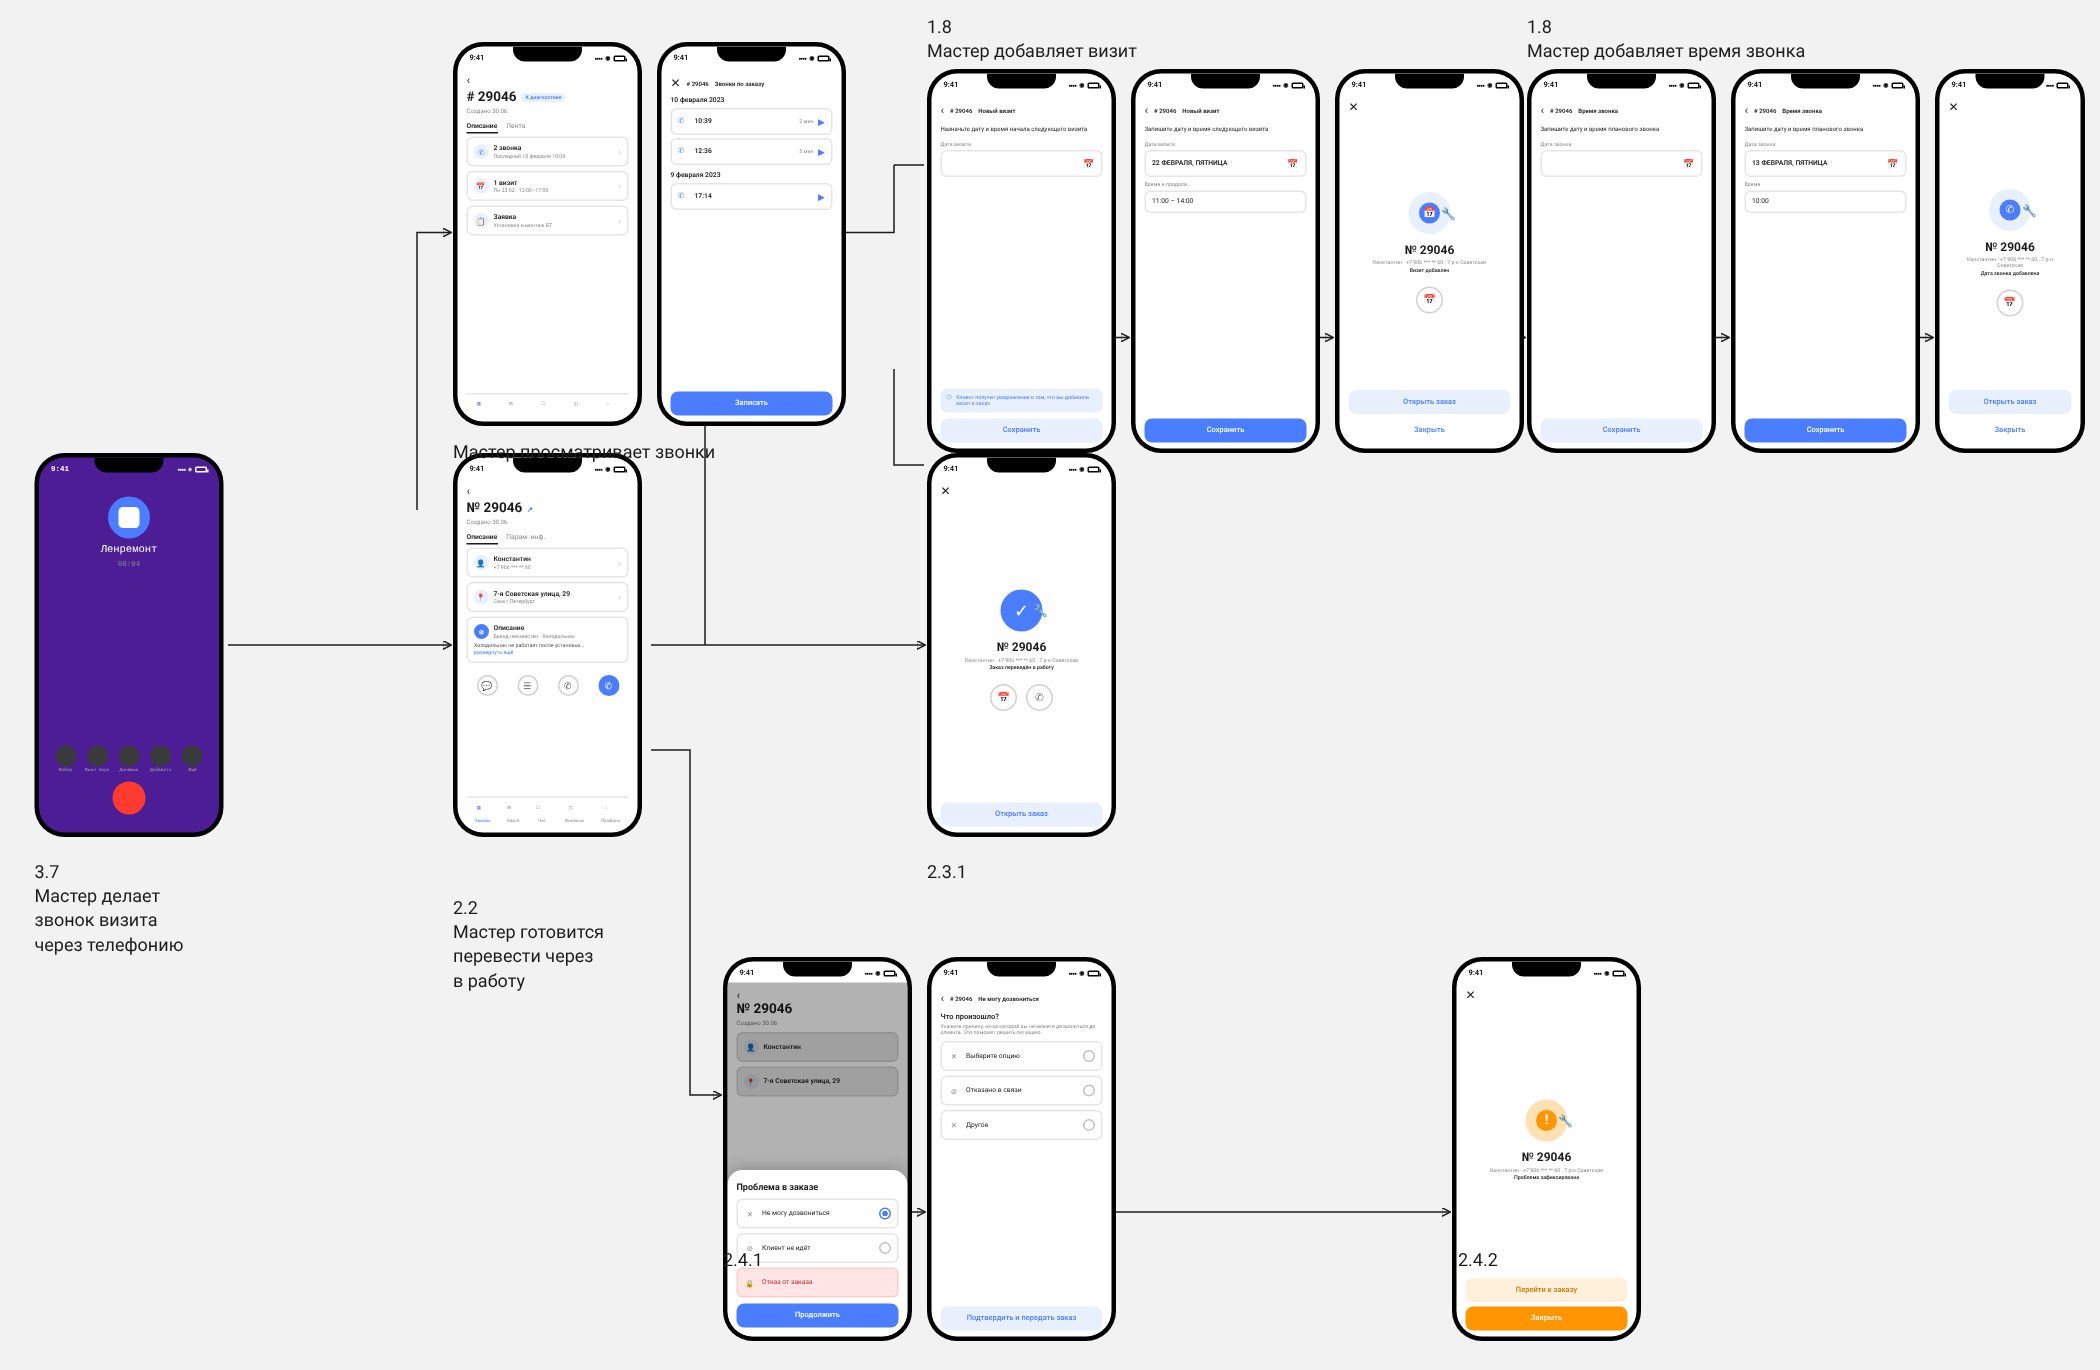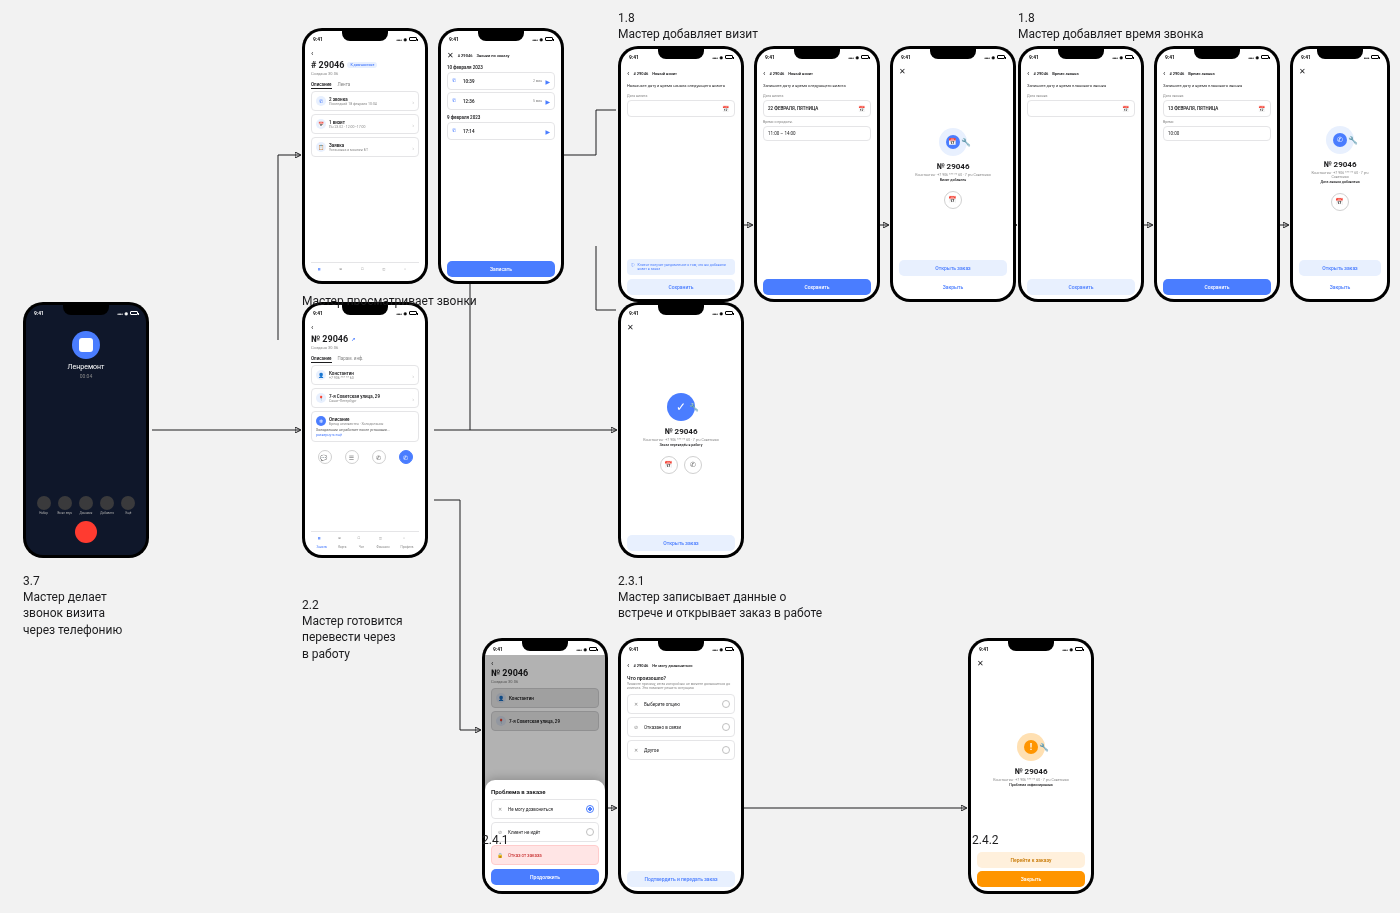--- a/index.html
+++ b/index.html
@@ -1,19 +1,19 @@
 <!DOCTYPE html>
 <html><head>
 <meta charset="utf-8">
 <style>
 * { box-sizing: border-box; margin: 0; padding: 0; }
 body { background: #f2f2f2; font-family: -apple-system, BlinkMacSystemFont, "Segoe UI", Roboto, sans-serif; position: relative; width: 1400px; height: 913px; overflow: hidden; }
 .phone { position: absolute; width: 126px; height: 256px; background: #000; border-radius: 20px; padding: 3px; }
 .phone-inner { width: 100%; height: 100%; background: #fff; border-radius: 17px; position: relative; overflow: hidden; }
-.phone.dark .phone-inner { background: #0f172a; }
+.phone.dark .phone-inner { background: #4c1d95; font-family: Liberation Mono, monospace; }
 .notch { position: absolute; top: 0; left: 50%; transform: translateX(-50%); width: 46px; height: 10px; background: #000; border-radius: 0 0 8px 8px; z-index: 10; }
 .status-bar { height: 14px; display: flex; justify-content: space-between; align-items: center; padding: 2px 8px 0; font-size: 5px; font-weight: 600; }
 .phone.dark .status-bar { color: #fff; }
 .status-icons { display: flex; gap: 2px; align-items: center; }
 .signal, .wifi, .battery { display: inline-block; }
 .signal::before { content: "●●●●"; font-size: 3px; letter-spacing: -0.5px; }
 .wifi::before { content: "◉"; font-size: 4px; }
 .battery { width: 8px; height: 4px; border: 0.5px solid currentColor; border-radius: 1px; position: relative; }
 .battery::after { content: ""; position: absolute; right: -1.5px; top: 1px; width: 1px; height: 2px; background: currentColor; }
 .screen-content { padding: 4px 6px; font-size: 5px; color: #1c1c1e; height: calc(100% - 14px); display: flex; flex-direction: column; }
@@ -641,22 +641,20 @@
           <div class="mini-circle">📅</div>
           <div class="mini-circle">✆</div>
         </div>
       </div>
       <div class="btn btn-secondary">Открыть заказ</div>
     </div>
   </div>
 </div>
 <div class="caption" style="left:618px; top:573px;">
   <span class="num">2.3.1</span>
-  <span style="white-space:pre-line">Мастер записывает данные о
-встрече и открывает заказ в работе</span>
 </div>
 
 <div class="phone" style="left:482px; top:638px;">
   <div class="phone-inner">
       <div class="notch"></div>
     <div class="status-bar">
         <span>9:41</span>
         <span class="status-icons">
           <span class="signal"></span>
           <span class="wifi"></span>

